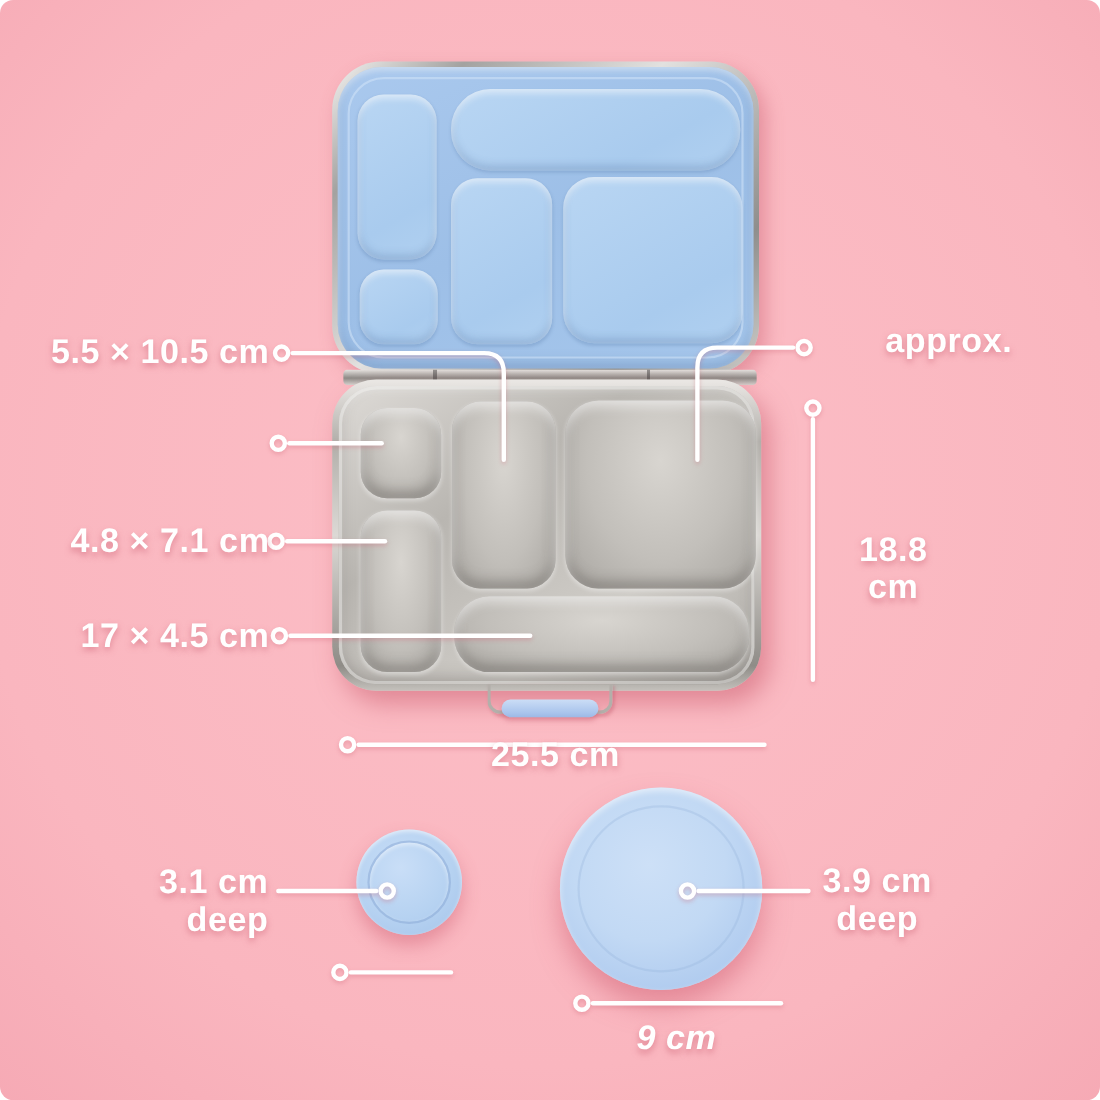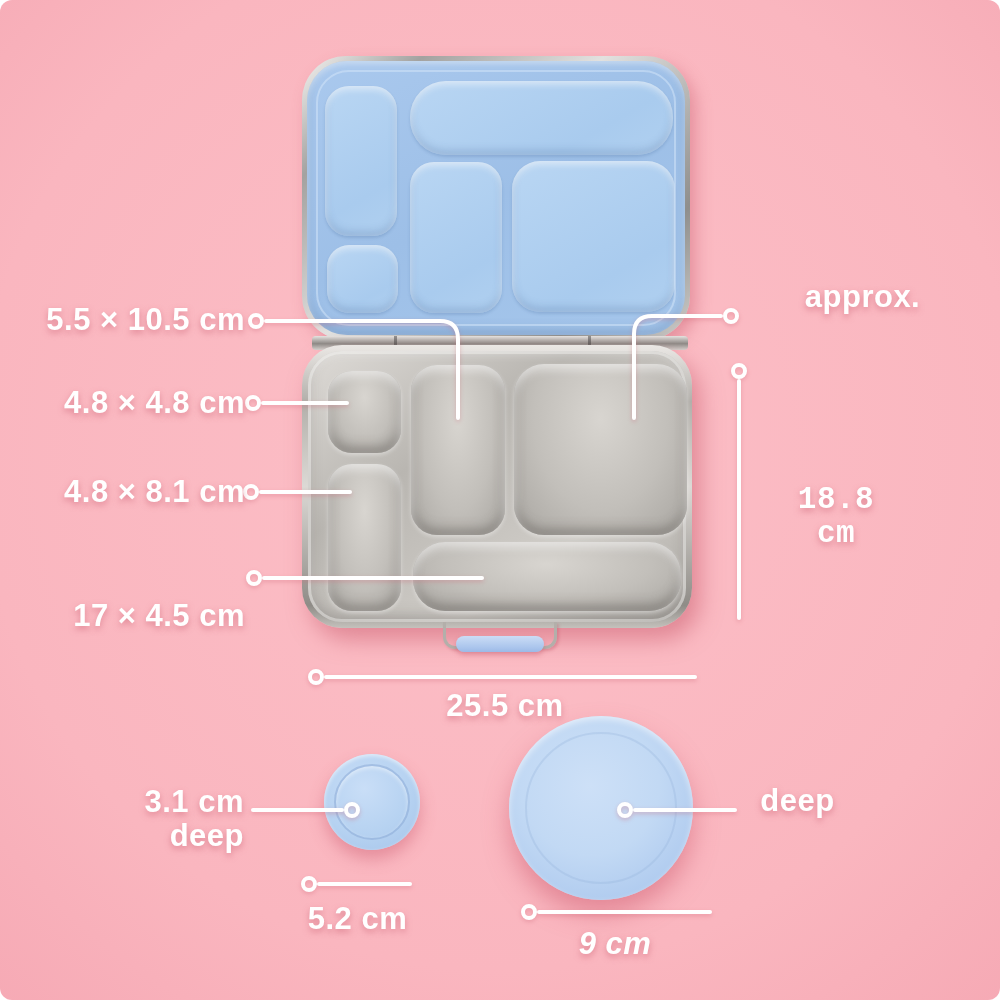--- a/index.html
+++ b/index.html
@@ -184,43 +184,42 @@
       <circle cx="625" cy="810" r="6"></circle>
       <path d="M 635 810 H 735"></path>
 
       <circle cx="529" cy="912" r="6"></circle>
       <path d="M 539 912 H 710"></path>
     </g>
   </svg>
 
   <div class="dim-label ta-r" style="right:755px; top:303px;">5.5 × 10.5 cm</div>
 
-  <div class="dim-label ta-r" style="right:755px; top:386px;">4.8 × 4.8 cm</div>
-
-  <div class="dim-label ta-r" style="right:755px; top:475px;">4.8 × 8.1 cm</div>
-
-  <div class="dim-label ta-r" style="right:755px; top:561px;margin-top:38px;">17 × 4.5 cm</div>
-
-  <div class="dim-label ta-c" style="left:740px; top:280px; width:245px;">
+
+  <div class="dim-label ta-r" style="right:755px; top:475px;">4.8 × 7.1 cm</div>
+
+  <div class="dim-label ta-r" style="right:755px; top:561px;">17 × 4.5 cm</div>
+
+  <div class="dim-label ta-c" style="left:740px; top:293px; width:245px;">
     <div>approx.</div>
   </div>
 
-  <div class="dim-label ta-c" style="left:794px; top:483px; width:84px;font-family:Liberation Mono, monospace;">
+  <div class="dim-label ta-c" style="left:770px; top:483px; width:84px;">
     <div>18.8</div>
     <div>cm</div>
   </div>
 
-  <div class="dim-label ta-c" style="left:400px; top:689px; width:210px;">25.5 cm</div>
+  <div class="dim-label ta-c" style="left:400px; top:669px; width:210px;">25.5 cm</div>
 
   <div class="dim-label ta-r" style="right:756px; top:785px;">
     <div>3.1 cm</div>
     <div>deep</div>
   </div>
 
-  <div class="dim-label ta-c" style="left:280px; top:902px; width:155px;">5.2 cm</div>
 
   <div class="dim-label ta-c" style="left:710px; top:784px; width:175px;">
+    <div>3.9 cm</div>
     <div>deep</div>
   </div>
 
   <div class="dim-label ta-c" style="left:540px; top:927px; width:150px;font-style:italic;">9 cm</div>
 
 </div>
 
 </body></html>

